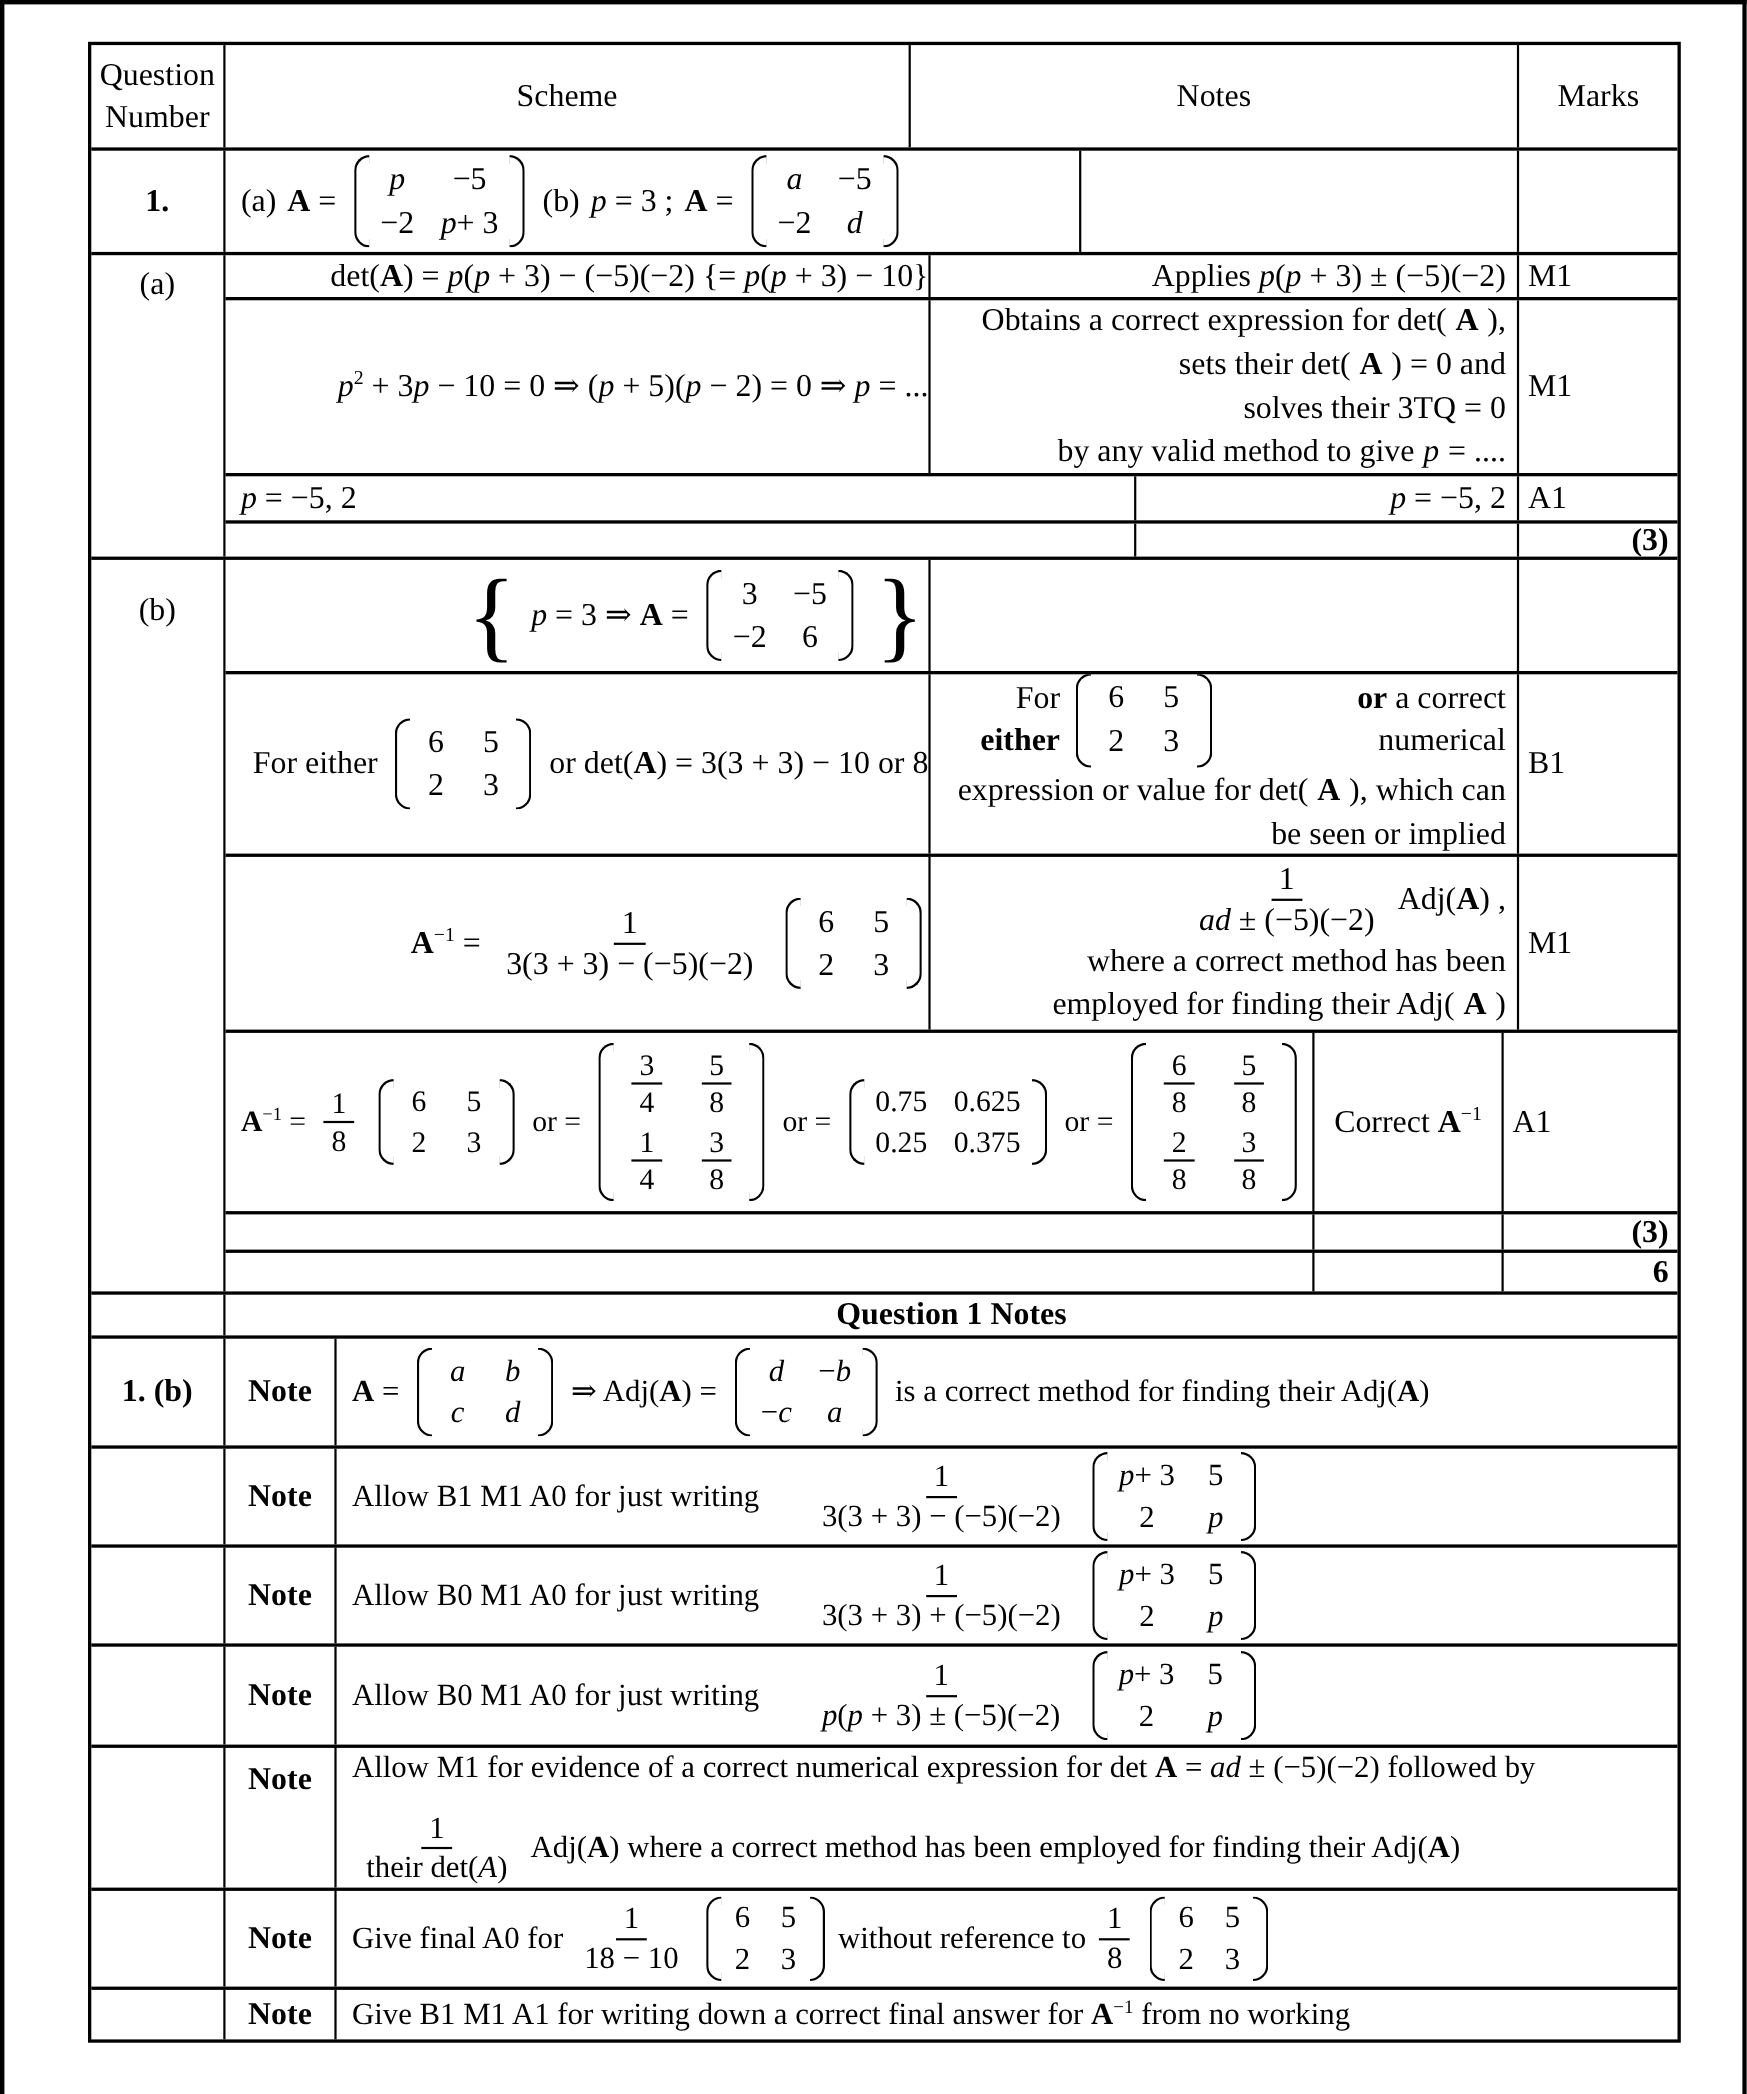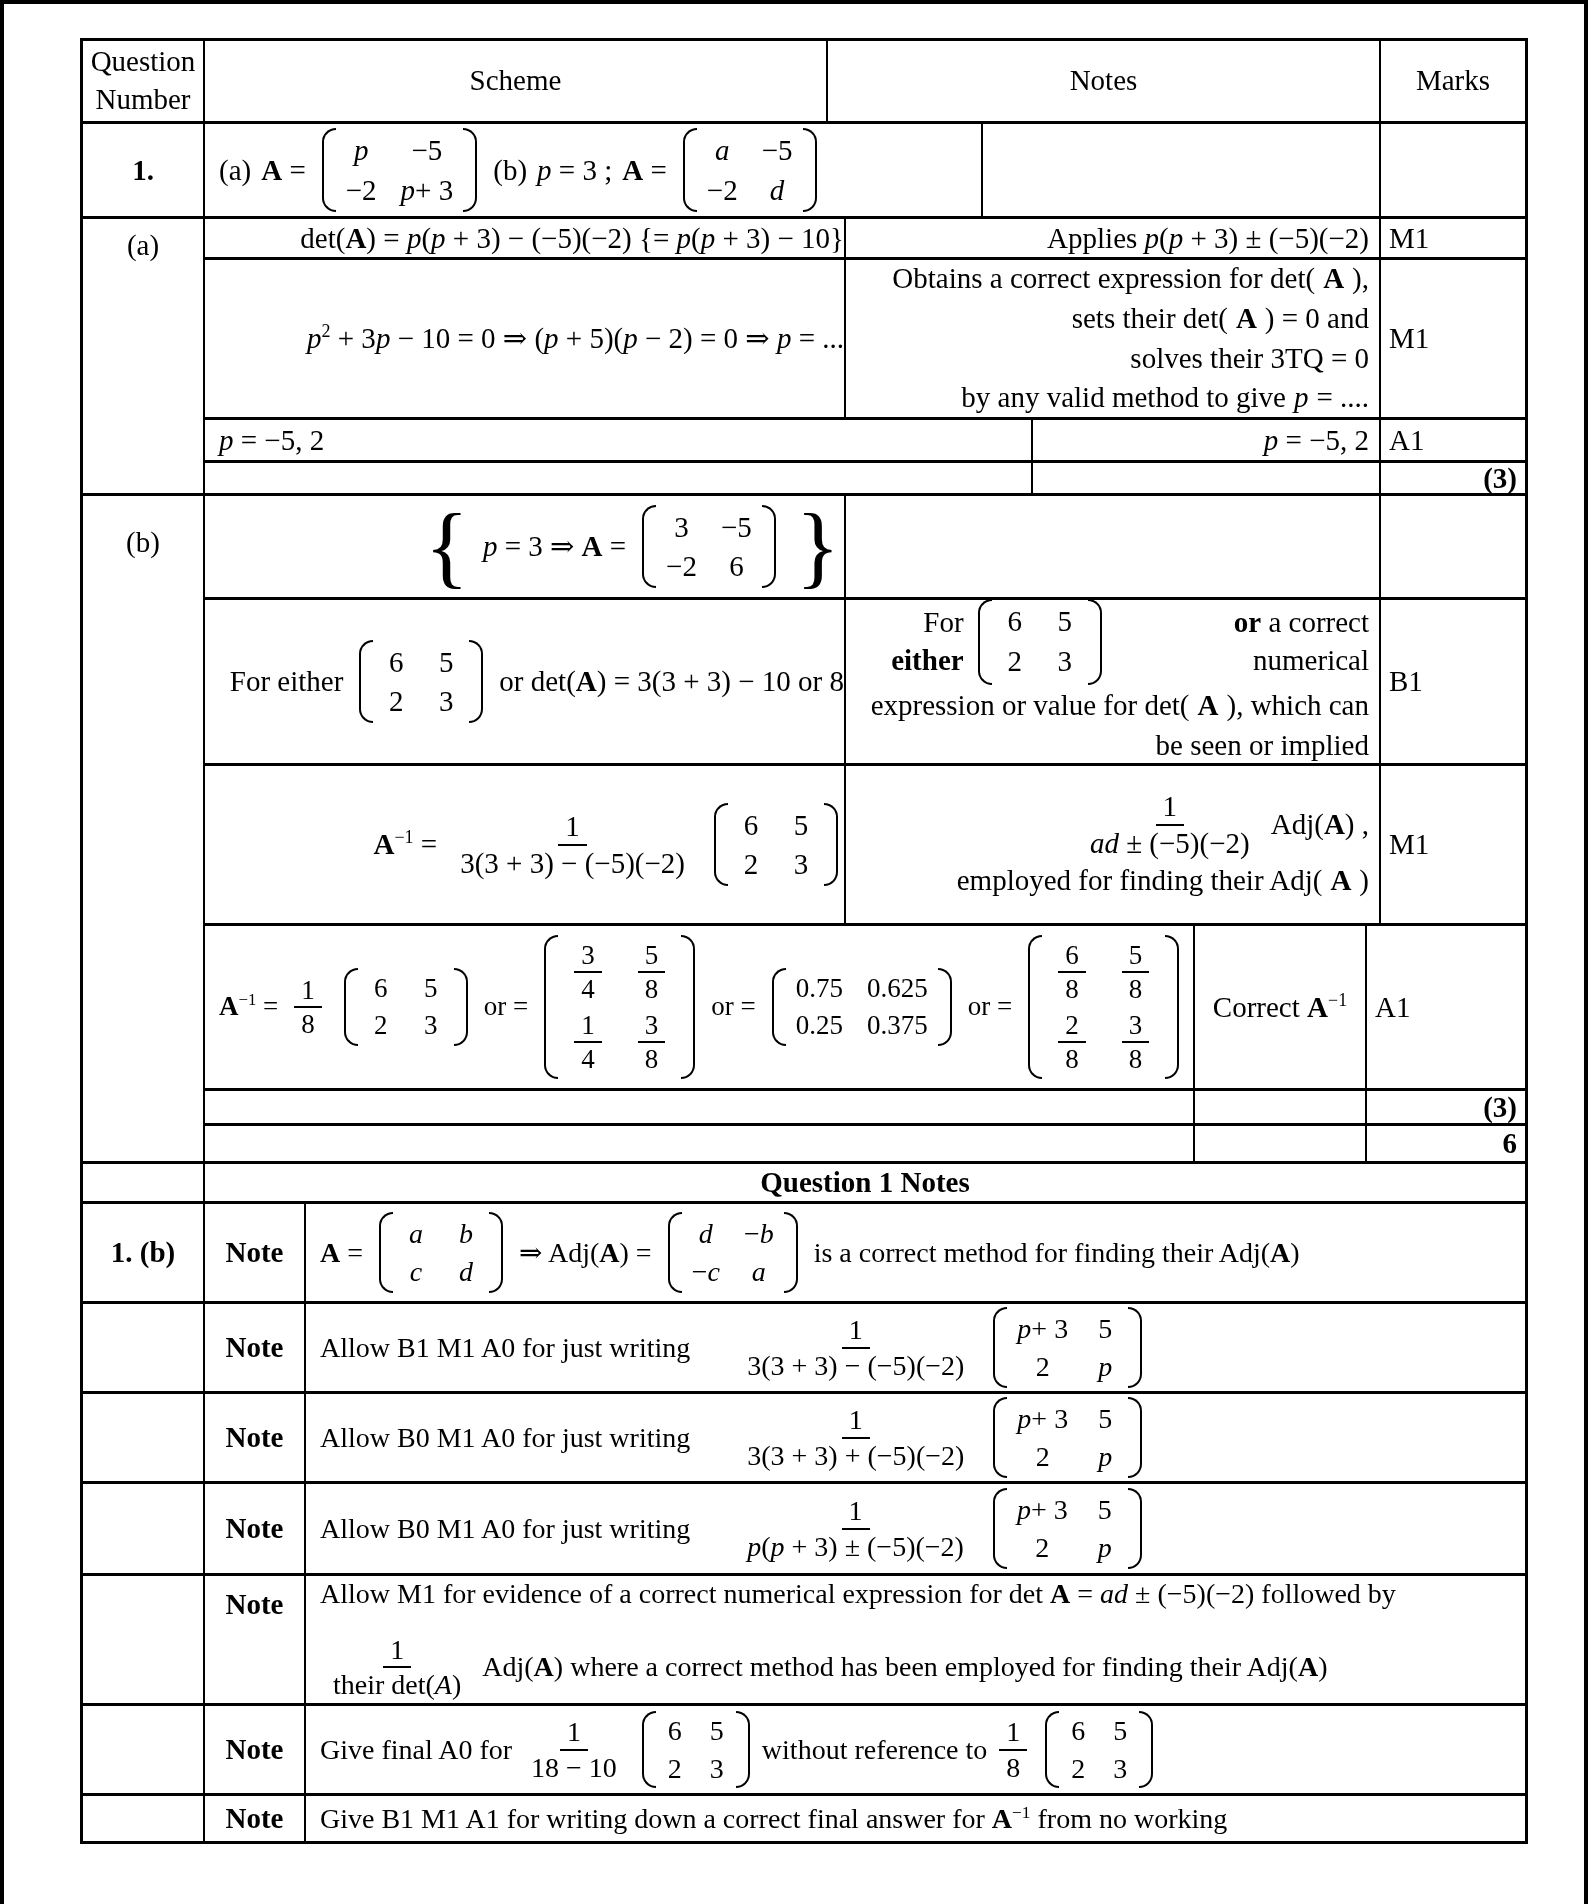--- a/index.html
+++ b/index.html
@@ -21,21 +21,21 @@
   .bold{font-weight:bold;}
   .bandbody{flex:1;display:flex;flex-direction:column;}
   
   .wsh{width:623px;flex:none;} .wnh{width:553px;flex:none;}
   .ws1{width:778px;flex:none;} .wn1{width:398px;flex:none;}
   .wsa{width:641px;flex:none;justify-content:flex-end;} .wna{width:535px;flex:none;align-items:center;}
   .wsb{width:828px;flex:none;} .wnb{width:348px;flex:none;}
   .wsc{width:990px;flex:none;} .wnc{width:172px;flex:none;}
   .wlabel{width:101px;flex:none;justify-content:center;font-weight:bold;}
   
-  .h-header{height:83px;} .h-row1{height:95px;} .h-det{height:41px;} .h-quad{height:160px;}
+  .h-header{height:96px;} .h-row1{height:95px;} .h-det{height:41px;} .h-quad{height:160px;}
   .h-ans{height:43px;} .h-sub{height:30px;} .h-bstmt{height:104px;} .h-b1{height:166px;}
   .h-m1{height:160px;} .h-a1{height:165px;} .h-b3{height:35px;} .h-t6{height:35px;}
   .h-q1n{height:40px;} .h-n1{height:100px;} .h-n2{height:90px;} .h-n3{height:90px;}
   .h-n4{height:92px;} .h-n5{height:130px;} .h-n6{height:90px;} .h-n7{height:45px;}
   .hdr{justify-content:center;text-align:center;font-size:29px;line-height:1.3;}
   .sch{padding-left:14px;gap:10px;}
   .note-r{justify-content:flex-end;text-align:right;padding-right:10px;gap:8px;}
   .note-col{flex-direction:column;justify-content:center;align-items:flex-end;
             text-align:right;padding-right:10px;}
   .nline{display:flex;align-items:center;gap:8px;line-height:1.3;margin:1px 0;}
@@ -257,20 +257,21 @@
           </span>
         </div>
         <div class="cell wna note-col">
           <span class="nline">
             <span class="vfrac">
               <span class="fn">1</span>
               <span class="fd"><i>ad</i> ± (−5)(−2)</span>
             </span>
             <span>Adj(<b>A</b>) ,</span>
           </span>
+          <span class="nline">where a correct method has been</span>
           <span class="nline">employed for finding their Adj(<b>A</b>)</span>
         </div>
         <div class="cell marks">
               <span>M1</span>
             </div>
       </div>
 
       <div class="srow h-a1">
         <div class="cell wsc sch small">
           <span><b>A</b><sup>−1</sup> =</span>

